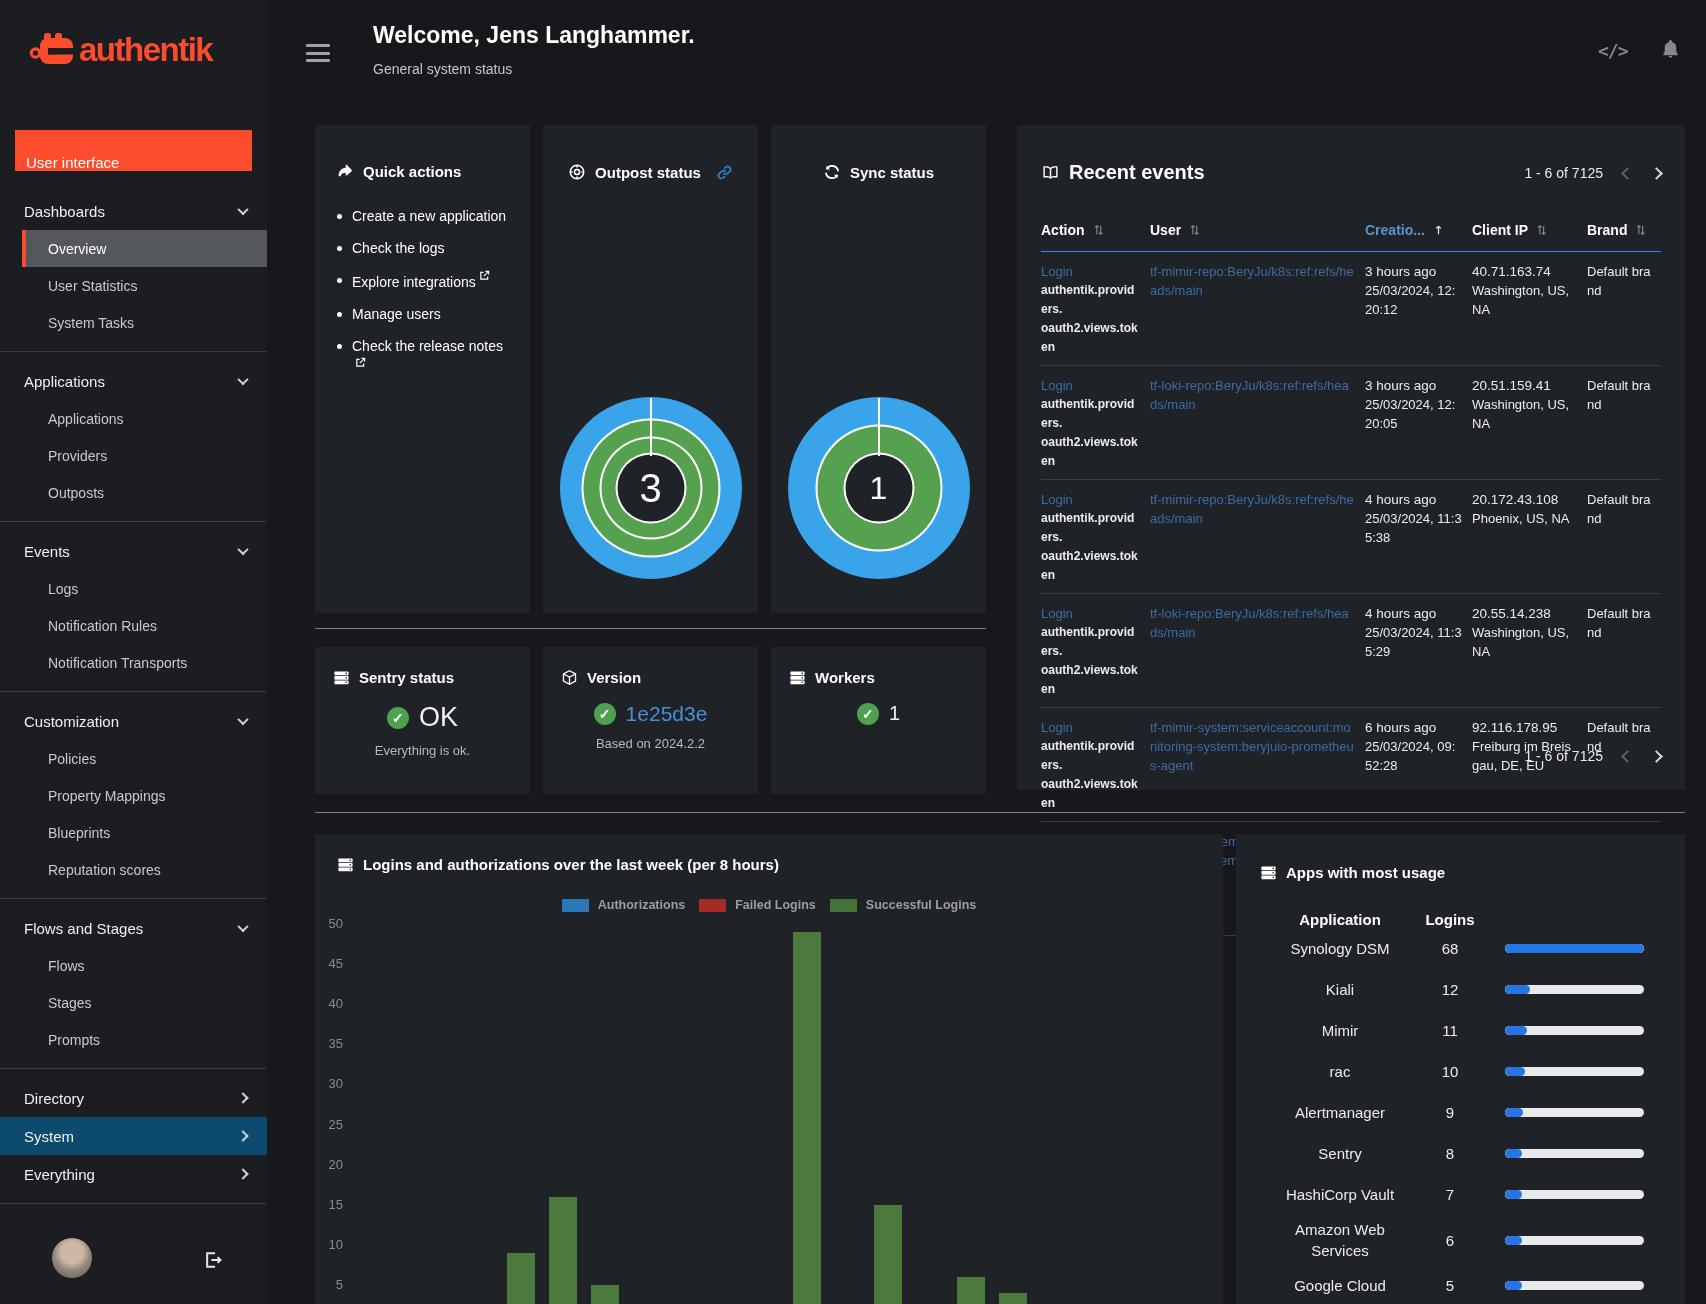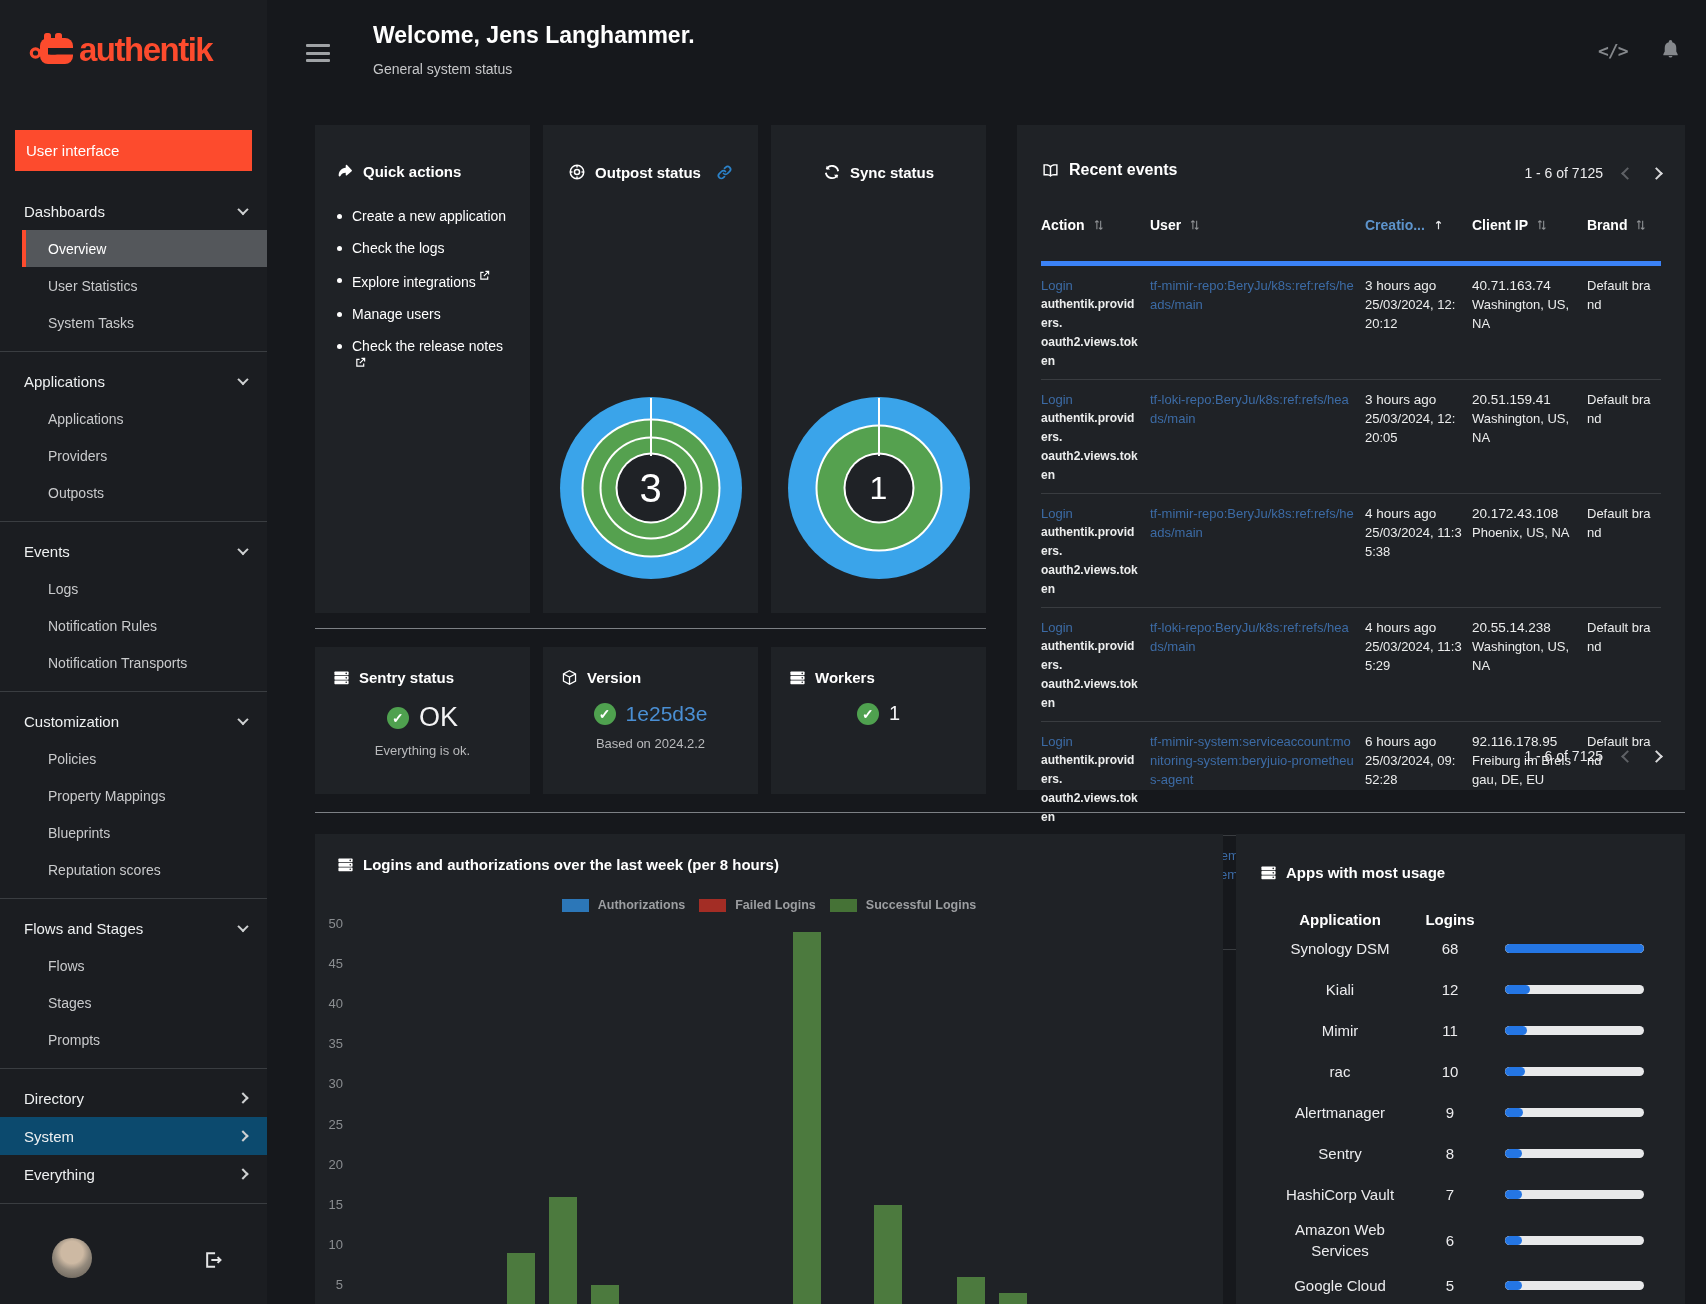--- a/index.html
+++ b/index.html
@@ -8,21 +8,21 @@
     position:relative; width:1706px; height:1304px; overflow:hidden;
     font-family:"Liberation Sans", sans-serif; color:#fff;
   }
   svg { display:block; }
 
   
   .sidebar { position:absolute; left:0; top:0; bottom:0; width:267px; background:#1b1d21; z-index:5; }
   .logo { position:absolute; top:30px; left:29px; display:flex; align-items:center; gap:4px; cursor:pointer; }
   .logo-text { color:#fd4b2d; font-size:33px; font-weight:bold; letter-spacing:-1.5px; }
   .ui-btn { position:absolute; top:130px; left:15px; width:237px; height:41px; background:#fd4b2d;
-    display:flex; align-items:center; padding-left:11px; font-size:15px; color:#fff; cursor:pointer; }
+    display:flex; align-items:flex-end; padding-left:11px; font-size:15px; color:#fff; cursor:pointer; }
   .nav { position:absolute; top:192px; left:0; right:0; }
   .nav-header { height:38px; display:flex; align-items:center; justify-content:space-between;
     padding:0 20px 0 24px; font-size:15px; color:#eef0f1; cursor:pointer; }
   .nav-header.highlight { background:#0c4a6e; }
   .chev { width:8px; height:8px; border-right:2px solid #cfd1d2; border-bottom:2px solid #cfd1d2; flex:0 0 auto; }
   .chev.down { transform:rotate(45deg) translate(-1px,-1px); }
   .chev.right { transform:rotate(-45deg); }
   .nav-item { height:37px; display:flex; align-items:center; padding-left:48px; font-size:14px; color:#c9cacc; cursor:pointer; }
   .nav-item.active { margin-left:22px; border-left:4px solid #fd4b2d; padding-left:22px; background:#54575b; color:#fff; }
   .nav hr { border:0; border-top:1px solid #3a3d41; margin:10px 0; }
@@ -62,23 +62,23 @@
   .tick { position:absolute; left:50%; top:1px; width:2px; height:58px; background:#fff; transform:translateX(-50%); }
   .donut-num { position:absolute; inset:0; display:flex; align-items:center; justify-content:center;
     font-size:40px; color:#fff; }
   .donut-num.small { font-size:32px; }
 
   .ev-pg { position:absolute; right:24px; display:flex; align-items:center; gap:20px; font-size:14px; color:#ececee; }
   .ev-pg.top { top:40px; } .ev-pg.bottom { bottom:26px; }
   .pchev { width:9px; height:9px; border-right:2.5px solid #d8d9da; border-bottom:2.5px solid #d8d9da; cursor:pointer; }
   .pchev.left { transform:rotate(135deg); border-color:#5e6165; }
   .pchev.rightc { transform:rotate(-45deg); }
-  .ev-title-row { display:flex; align-items:center; gap:9px; font-size:16px; font-weight:bold; margin-top:12px; }
+  .ev-title-row { display:flex; align-items:center; gap:9px; font-size:20px; font-weight:bold; margin-top:12px; }
   .ev-grid { display:grid; grid-template-columns:109px 215px 107px 115px 74px; }
-  .ev-head-row { margin-top:38px; padding-bottom:28px; border-bottom:5px solid #3b82f6; }
+  .ev-head-row { margin-top:38px; padding-bottom:13px; border-bottom:1px solid #3b82f6; }
   .ev-h { display:flex; align-items:center; gap:7px; font-size:14px; font-weight:bold; cursor:pointer; }
   .ev-h.sorted { color:#5d94cc; }
   .ev-row { border-bottom:1px solid #393c40; padding:10px 0 8px 0; min-height:79px;
     font-size:13px; line-height:19px; }
   .ev-cell { padding-right:10px; }
   .ev-link { color:#3c6ba5; text-decoration:none; cursor:pointer; word-break:break-all; display:inline-block; }
   .ev-sub { color:#eceded; font-size:12px; word-break:break-all;font-weight:bold; }
   .ev-main { color:#eceded; font-size:13.5px; }
   .ev-wrap { word-break:break-all; color:#eceded; }
 

